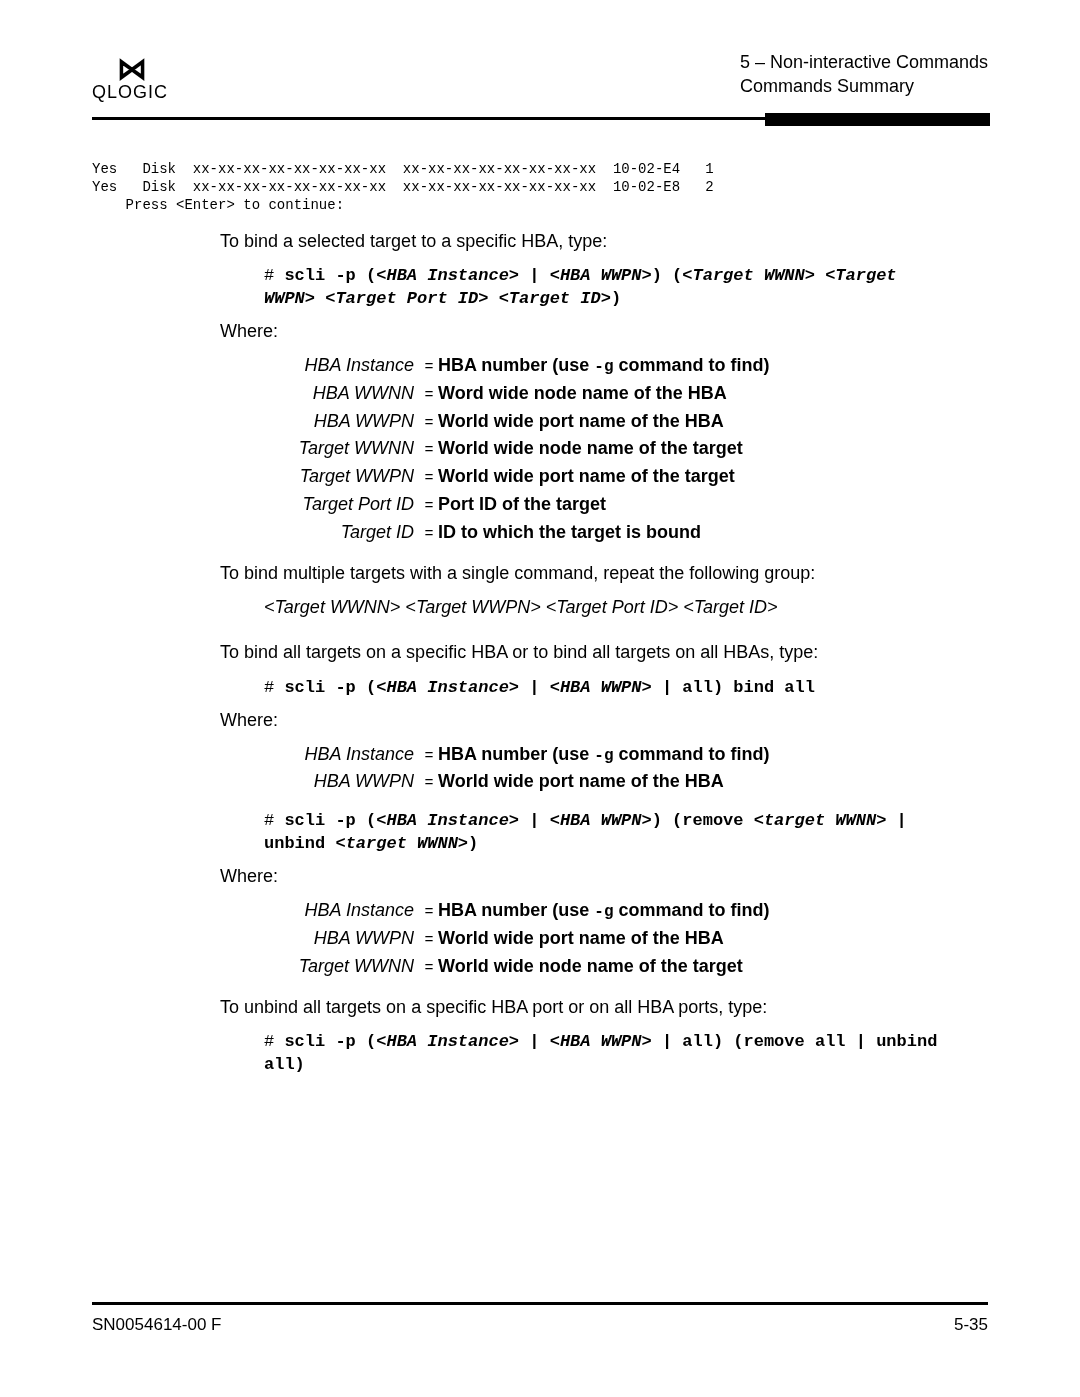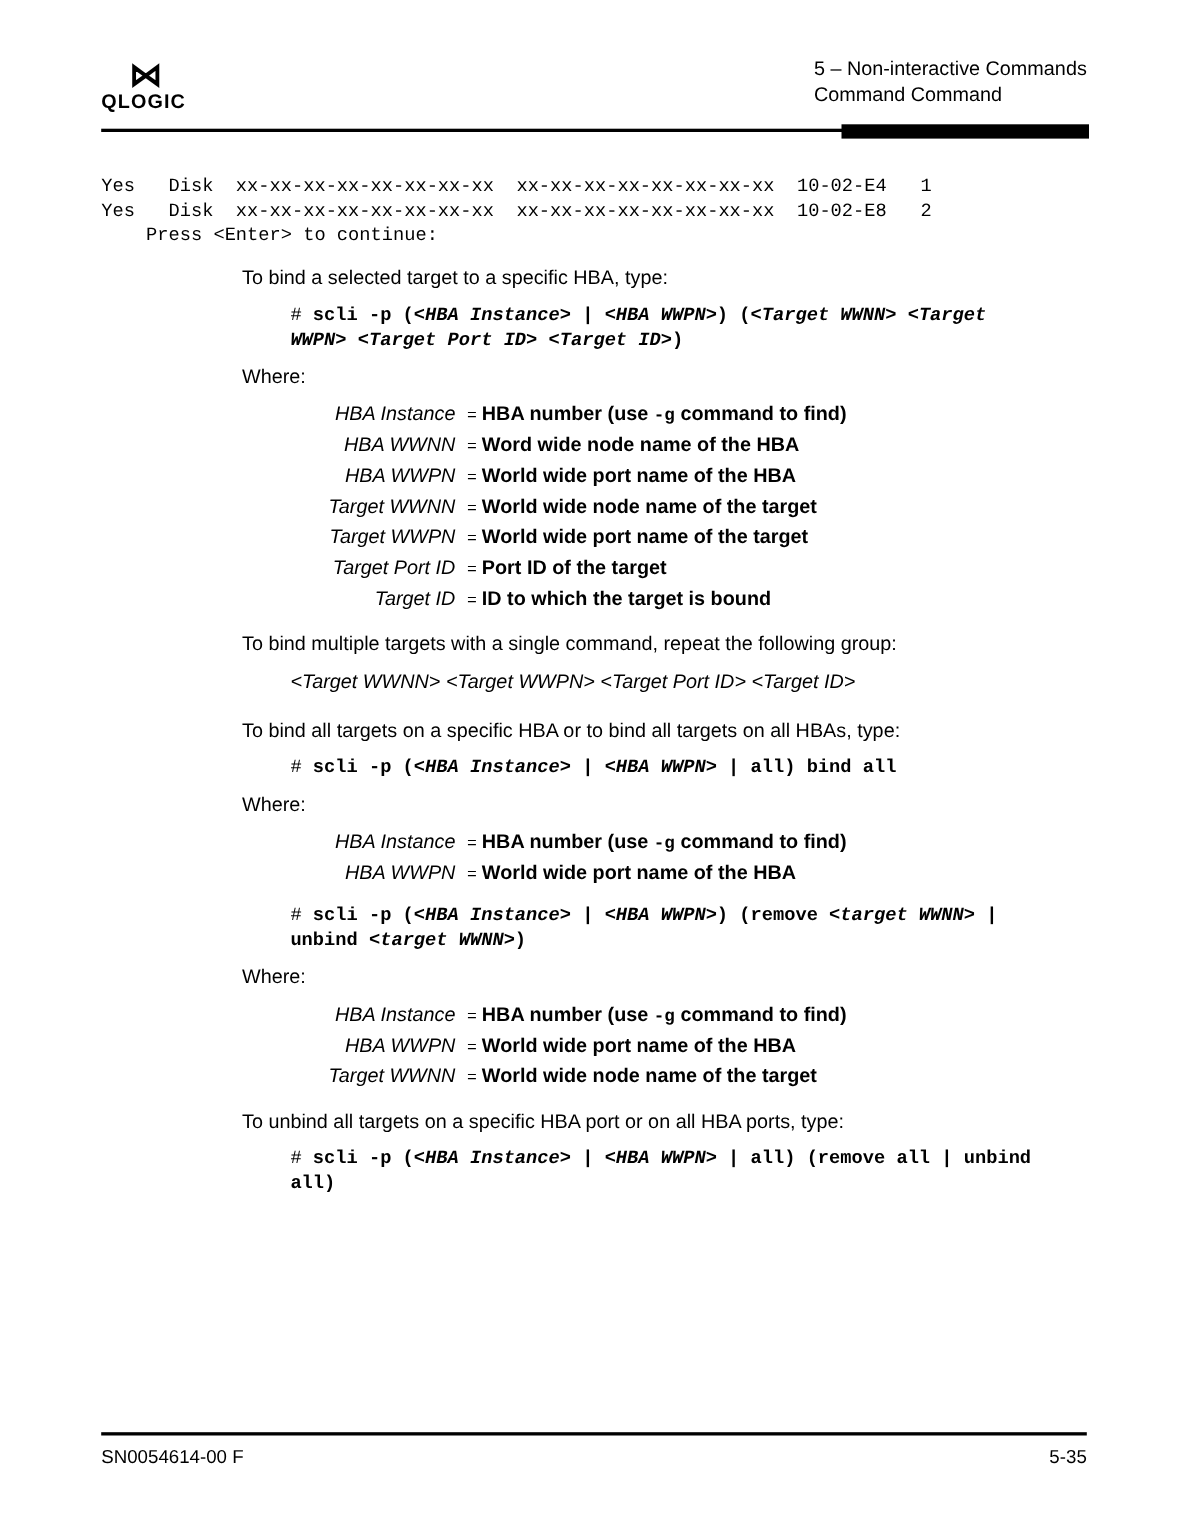--- a/index.html
+++ b/index.html
@@ -30,21 +30,21 @@
     margin-top: 4px;
   }
   .logo-glyph {
     font-size: 30px;
     font-weight: bold;
     line-height: 1;
     letter-spacing: -4px;
   }
   .logo-text {
     font-size: 18px;
-    font-weight: bold;
+    font-weight: normal;
     letter-spacing: 1px;
     margin-top: -2px;
   }
   .header-right {
     text-align: left;
     font-size: 18px;
     line-height: 1.35;
   }
   .blackbar {
     position: absolute;
@@ -53,21 +53,21 @@
     width: 225px;
     height: 13px;
     background: #000;
   }
   .content {
     margin-top: 40px;
     font-size: 18px;
   }
   .mono {
     font-family: "Courier New", Courier, monospace;
-    font-size: 17px;
+    font-size: 14px;
     white-space: pre;
     line-height: 1.3;
   }
   .body-text {
     margin-left: 128px;
     margin-top: 14px;
     margin-bottom: 12px;
     line-height: 1.35;
   }
   .cmdblock {
@@ -144,21 +144,21 @@
 
 <div class="page">
 
   <div class="header">
     <div class="logo-block">
       <div class="logo-glyph">⋈</div>
       <div class="logo-text">QLOGIC</div>
     </div>
     <div class="header-right">
       <div>5 – Non-interactive Commands</div>
-      <div>Command Command</div>
+      <div>Commands Summary</div>
     </div>
   </div>
   <div class="blackbar"></div>
 
   <div class="content">
 
     <div class="mono"><span>Yes   Disk  xx-xx-xx-xx-xx-xx-xx-xx  xx-xx-xx-xx-xx-xx-xx-xx  10-02-E4   1</span>
 <span>Yes   Disk  xx-xx-xx-xx-xx-xx-xx-xx  xx-xx-xx-xx-xx-xx-xx-xx  10-02-E8   2</span>
 <span>    Press &lt;Enter&gt; to continue:</span></div>
 

